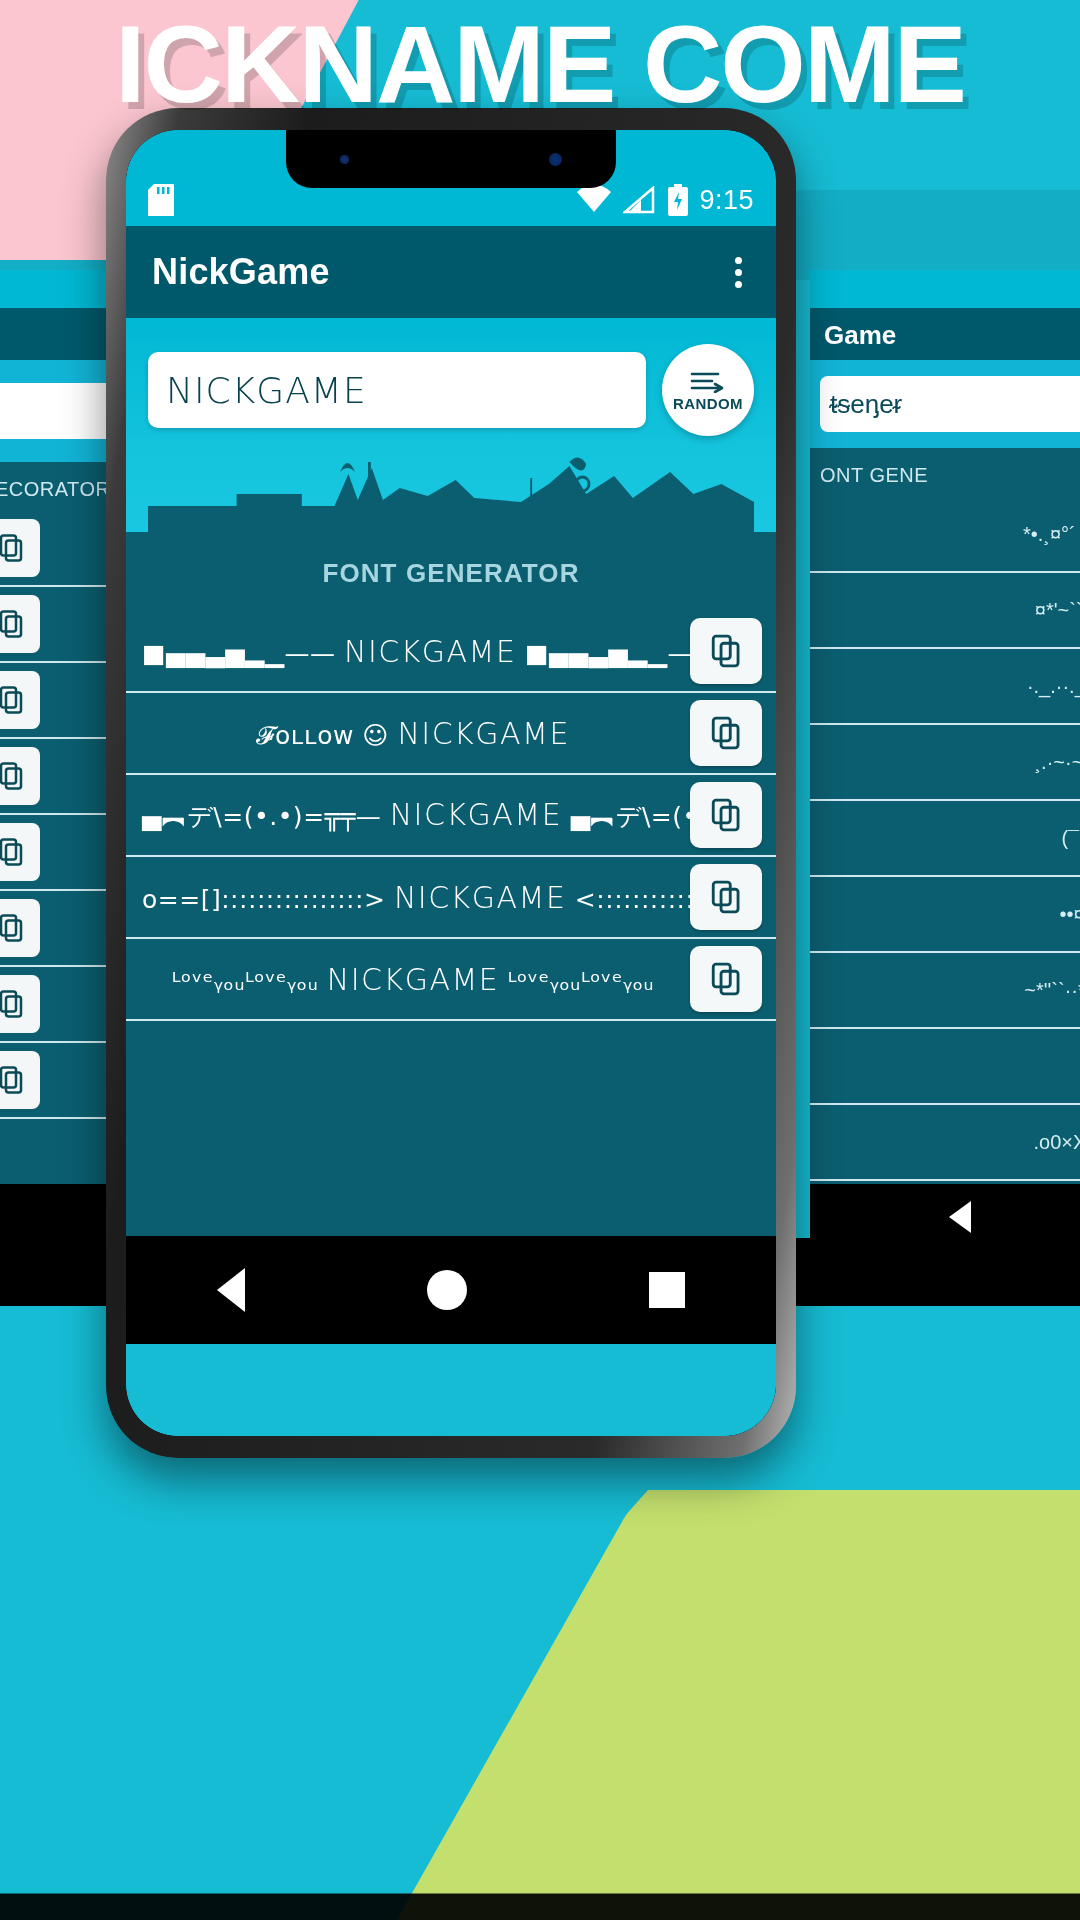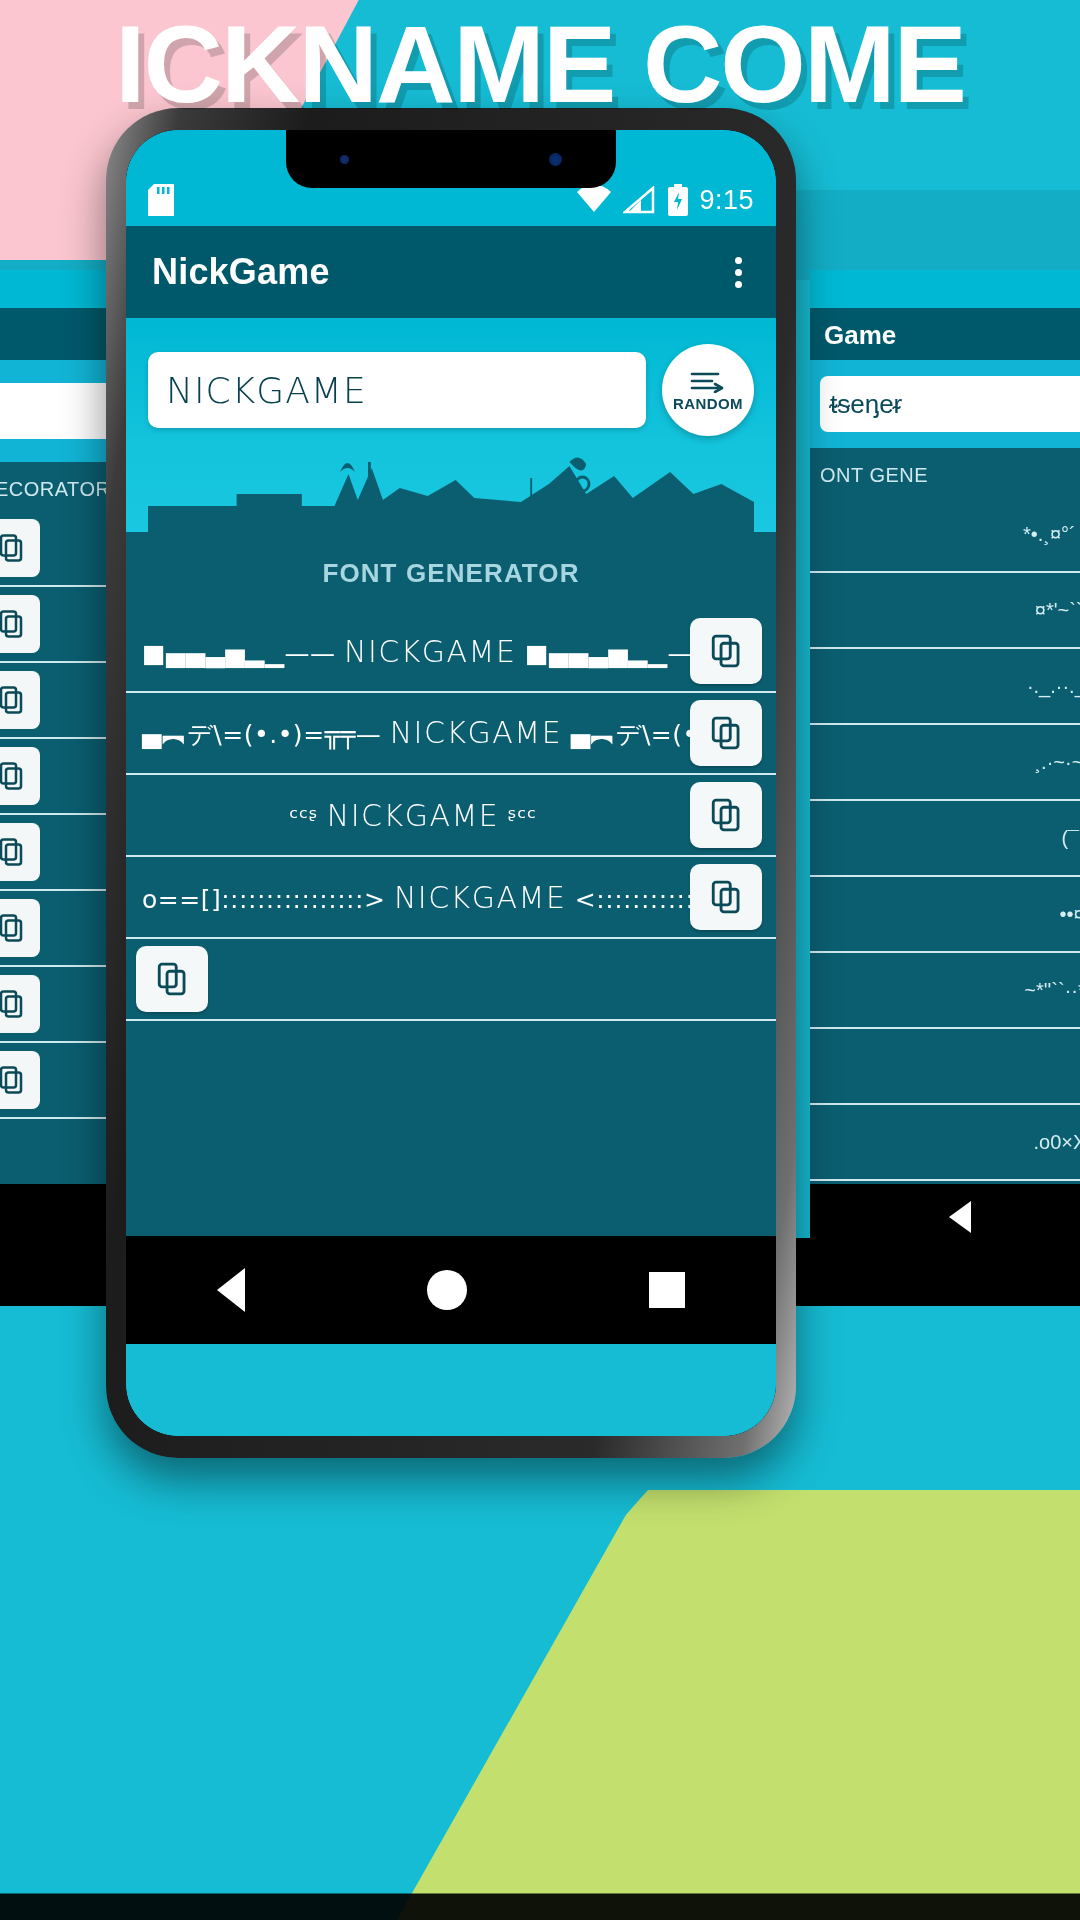--- a/index.html
+++ b/index.html
@@ -509,74 +509,79 @@
               <span>■▄▄▃▅▂▁——</span>
             </div>
             <div class="copybtn">
               <svg width="34" height="34" viewBox="0 0 24 24">
                   <rect x="3" y="1.5" width="12" height="16" rx="2" fill="none" stroke="#0b4a58" stroke-width="2"></rect>
                   <rect x="8.5" y="6.5" width="12" height="16" rx="2" fill="none" stroke="#0b4a58" stroke-width="2"></rect>
                 </svg>
             </div>
           </div>
 
+          <div class="row">
+            <div class="row-text">
+              <span>𝓕ᴏʟʟᴏw ☺</span>
+              <span class="nick">NICKGAME</span>
+              <span></span>
+            </div>
+            <div class="copybtn">
+              <svg width="34" height="34" viewBox="0 0 24 24">
+                  <rect x="3" y="1.5" width="12" height="16" rx="2" fill="none" stroke="#0b4a58" stroke-width="2"></rect>
+                  <rect x="8.5" y="6.5" width="12" height="16" rx="2" fill="none" stroke="#0b4a58" stroke-width="2"></rect>
+                </svg>
+            </div>
+          </div>
 
           <div class="row">
             <div class="row-text">
               <span>▄︻デ\=(•.•)=╦╤—</span>
               <span class="nick">NICKGAME</span>
               <span>▄︻デ\=(•.•)=╦╤—</span>
             </div>
             <div class="copybtn">
               <svg width="34" height="34" viewBox="0 0 24 24">
                   <rect x="3" y="1.5" width="12" height="16" rx="2" fill="none" stroke="#0b4a58" stroke-width="2"></rect>
                   <rect x="8.5" y="6.5" width="12" height="16" rx="2" fill="none" stroke="#0b4a58" stroke-width="2"></rect>
                 </svg>
             </div>
           </div>
 
+
           <div class="row">
             <div class="row-text">
-              <span>ᶜᶜᶳ</span>
+              <span>o==[]::::::::::::::::&gt;</span>
               <span class="nick">NICKGAME</span>
-              <span>ᶳᶜᶜ</span>
+              <span>&lt;::::::::::::::::[]==o</span>
             </div>
             <div class="copybtn">
               <svg width="34" height="34" viewBox="0 0 24 24">
                   <rect x="3" y="1.5" width="12" height="16" rx="2" fill="none" stroke="#0b4a58" stroke-width="2"></rect>
                   <rect x="8.5" y="6.5" width="12" height="16" rx="2" fill="none" stroke="#0b4a58" stroke-width="2"></rect>
                 </svg>
             </div>
           </div>
 
+
           <div class="row">
             <div class="row-text">
-              <span>o==[]::::::::::::::::&gt;</span>
+              <span>ᴸᵒᵛᵉᵧₒᵤᴸᵒᵛᵉᵧₒᵤ</span>
               <span class="nick">NICKGAME</span>
-              <span>&lt;::::::::::::::::[]==o</span>
+              <span>ᴸᵒᵛᵉᵧₒᵤᴸᵒᵛᵉᵧₒᵤ</span>
             </div>
             <div class="copybtn">
               <svg width="34" height="34" viewBox="0 0 24 24">
                   <rect x="3" y="1.5" width="12" height="16" rx="2" fill="none" stroke="#0b4a58" stroke-width="2"></rect>
                   <rect x="8.5" y="6.5" width="12" height="16" rx="2" fill="none" stroke="#0b4a58" stroke-width="2"></rect>
                 </svg>
             </div>
           </div>
 
 
-          <div class="row">
-            <div class="copybtn">
-              <svg width="34" height="34" viewBox="0 0 24 24">
-                  <rect x="3" y="1.5" width="12" height="16" rx="2" fill="none" stroke="#0b4a58" stroke-width="2"></rect>
-                  <rect x="8.5" y="6.5" width="12" height="16" rx="2" fill="none" stroke="#0b4a58" stroke-width="2"></rect>
-                </svg>
-            </div>
-          </div>
-
-
         </div>
 
         <div id="navbar">
           <div class="nav-back"></div>
           <div class="nav-home"></div>
           <div class="nav-recent"></div>
         </div>
 
         <div id="bottomfill"></div>
 

